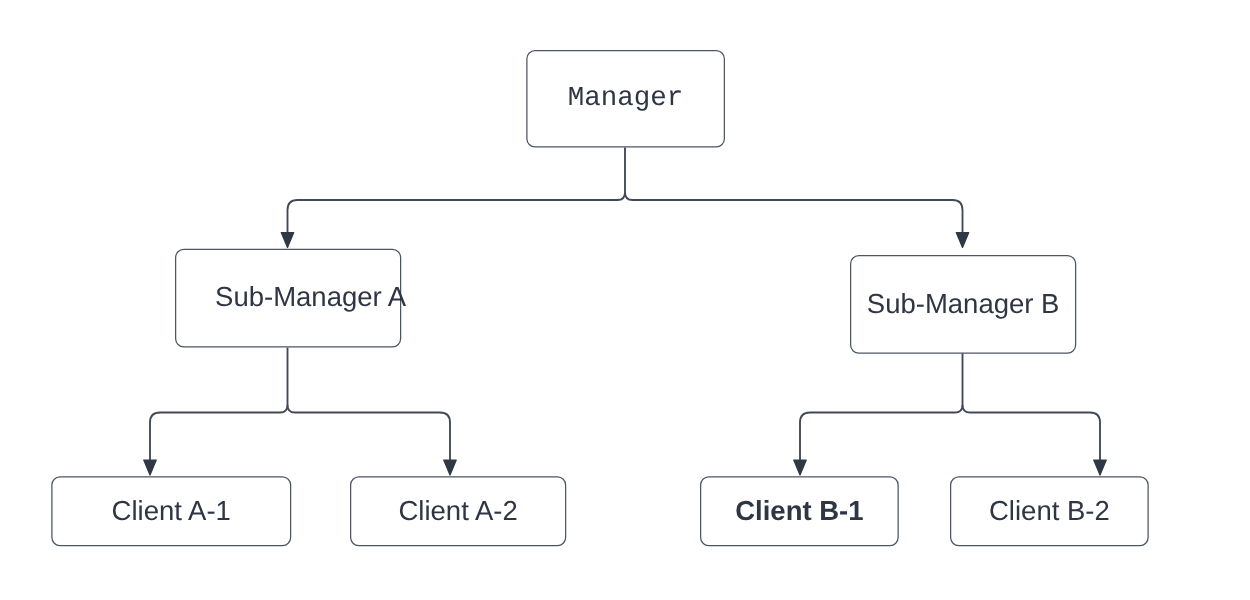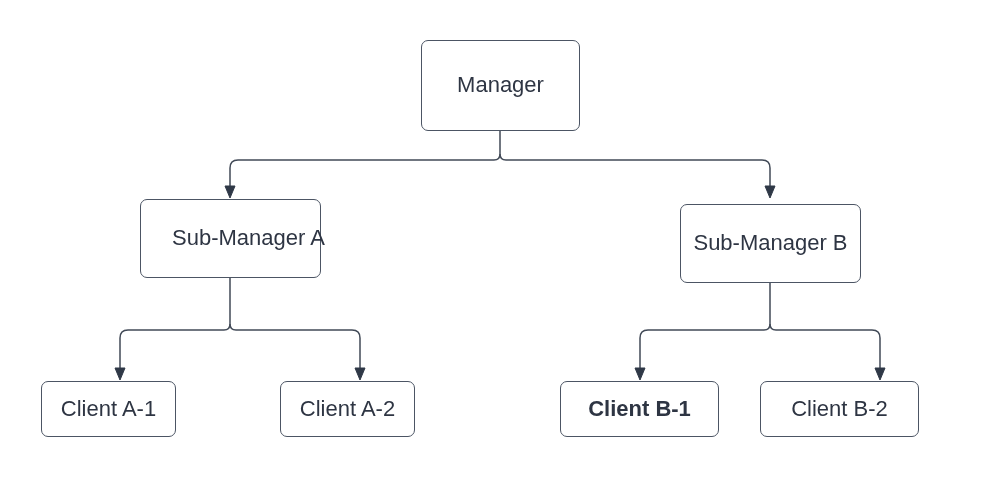--- a/index.html
+++ b/index.html
@@ -41,25 +41,25 @@
     border-radius: 7px;
     display: flex;
     align-items: center;
     justify-content: center;
     color: #2e3543;
     font-size: 22px;
     line-height: 1.2;
     white-space: nowrap;
     cursor: default;
   }
-  .node-manager   { left: 421px; top: 40px;  width: 159px; height: 91px; }
+  .node-manager   { left: 421px; top: 40px;  width: 159px; height: 78px; font-family: Liberation Mono, monospace; }
   .node-sub-a     { left: 140px; top: 199px; width: 181px; height: 79px; padding-left: 36px; }
   .node-sub-b     { left: 680px; top: 204px; width: 181px; height: 79px; }
-  .node-client-a1 { left: 41px;  top: 381px; width: 135px; height: 56px; }
-  .node-client-a2 { left: 280px; top: 381px; width: 135px; height: 56px; text-align: center; }
+  .node-client-a1 { left: 41px;  top: 381px; width: 192px; height: 56px; }
+  .node-client-a2 { left: 280px; top: 381px; width: 173px; height: 56px; text-align: center; }
   .node-client-b1 { left: 560px; top: 381px; width: 159px; height: 56px; font-weight: bold; }
   .node-client-b2 { left: 760px; top: 381px; width: 159px; height: 56px; }
 </style>
 </head>
 <body>
 
 <div class="canvas">
 
   <svg class="edges" viewBox="0 0 1000 480" xmlns="http://www.w3.org/2000/svg">
 

